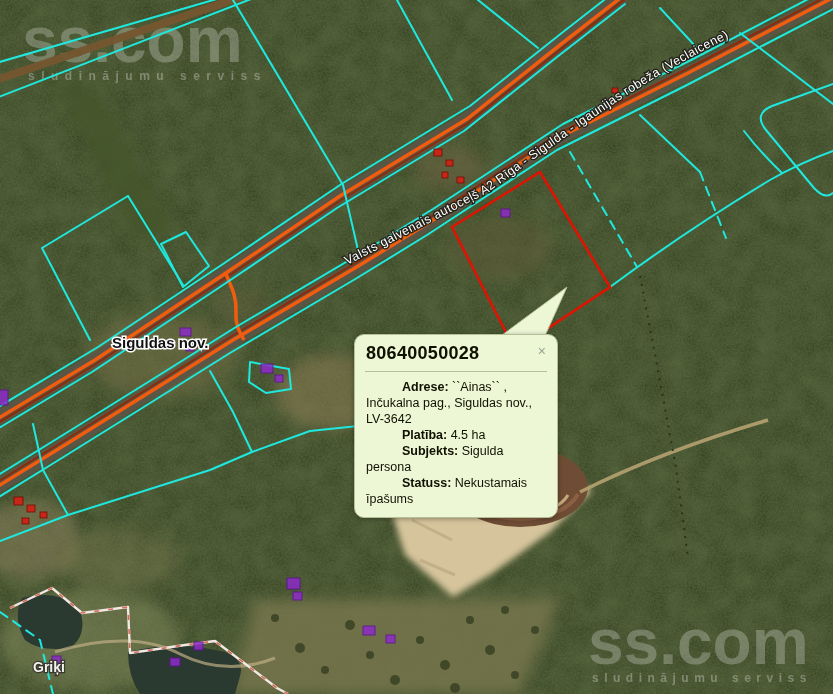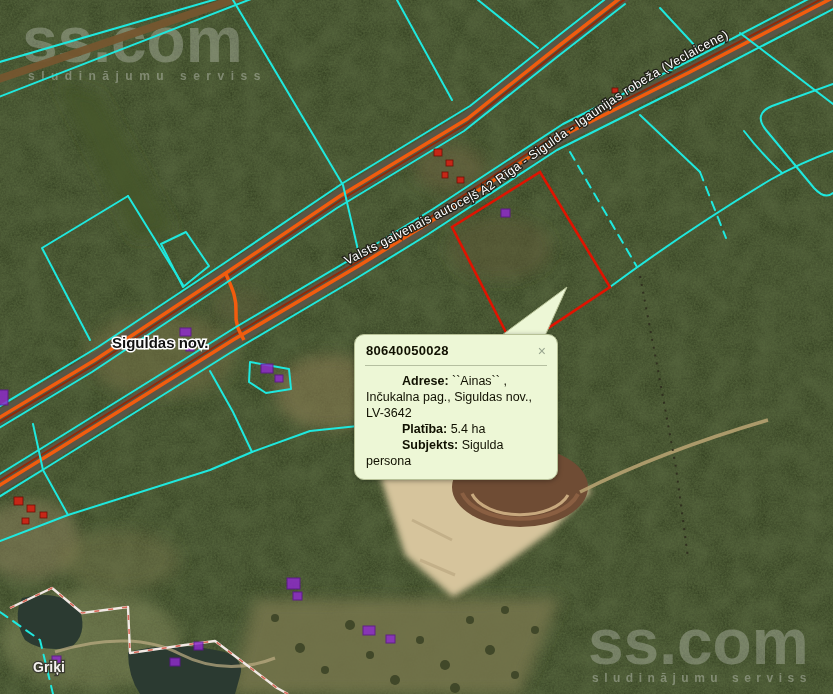--- a/index.html
+++ b/index.html
@@ -33,21 +33,21 @@
   #popup{
     position:absolute;left:354px;top:334px;width:204px;
     background:var(--popup-bg,#edf7d6);
     border:1px solid #b6c096;border-radius:10px;
     box-shadow:0 1px 5px rgba(0,0,0,.35);
     padding:8px 11px 10px 11px;box-sizing:border-box;z-index:10;
     color:#101000;
   }
   #popup-tail{position:absolute;left:492px;top:284px;z-index:9;}
   .popup-titlerow{display:flex;align-items:flex-start;justify-content:space-between;}
-  .popup-title{font-size:13px;font-weight:bold;letter-spacing:.3px;}
+  .popup-title{font-size:18px;font-weight:bold;letter-spacing:.3px;}
   .popup-close{font-size:14px;color:#98a48e;cursor:pointer;line-height:14px;margin-top:1px;}
   .popup-sep{border:none;border-top:1px solid #b5bfa0;margin:7px -1px 7px -1px;}
   .popup-body{font-size:12.5px;line-height:16px;}
   .popup-body b{font-weight:bold;margin-left:36px;}
 </style>
 </head>
 <body>
 
 <div id="stage">
 
@@ -227,18 +227,19 @@
   </svg>
 
   <div id="popup">
     <div class="popup-titlerow">
       <span class="popup-title">80640050028</span>
       <span class="popup-close">×</span>
     </div>
     <hr class="popup-sep">
     <div class="popup-body">
       <span><b>Adrese:</b> <span>``Ainas`` , Inčukalna pag., Siguldas nov., LV-3642</span><br></span>
-      <span><b>Platība:</b> <span>5.4 ha</span><br></span>
+      <span><b>Platība:</b> <span>4.5 ha</span><br></span>
       <span><b>Subjekts:</b> <span>Sigulda persona</span><br></span>
+      <span><b>Statuss:</b> <span>Nekustamais īpašums</span></span>
     </div>
   </div>
 
 </div>
 
 </body></html>

